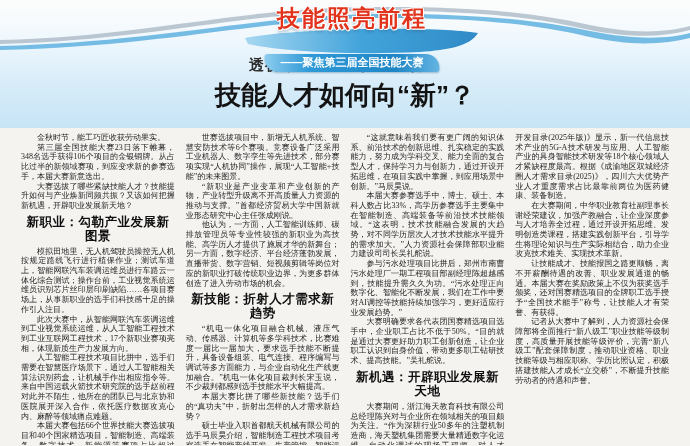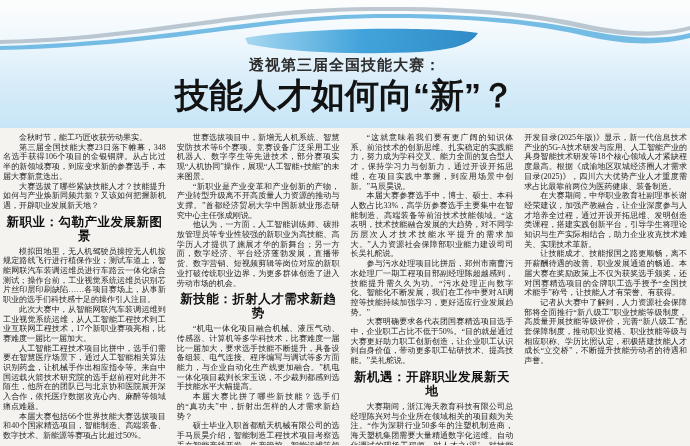--- a/index.html
+++ b/index.html
@@ -26,25 +26,25 @@
     background:linear-gradient(90deg,#8ecdee 0%,#2f9ad7 25%,#1f86c6 75%,#65b5e2 100%);
     border-radius:3px 14px 3px 14px;
     box-shadow:0 1px 2px rgba(30,80,120,.35);
   }
   .kicker {
     position:absolute; top:56px; width:100%; text-align:center;
     font-family:"Liberation Sans", sans-serif; font-size:15px; font-weight:bold; color:#2d2d2d; letter-spacing:1px;
   }
   .headline {
     position:absolute; top:72px; width:100%; text-align:center;
-    font-family:"Liberation Sans", sans-serif; font-size:34px; line-height:46px; font-weight:900; color:#131313; letter-spacing:0px;
+    font-family:"Liberation Sans", sans-serif; font-size:26px; line-height:46px; font-weight:900; color:#131313; letter-spacing:0px;
   }
   
   .columns {
-    display:flex; gap:11px; padding:5px 3px 0; height:312px; overflow:hidden;
+    display:flex; gap:11px; padding:5px 21px 0; height:312px; overflow:hidden;
   }
   .col { flex:1 1 0; min-width:0; font-size:8px; line-height:9.7px; text-align:justify; color:#1f1f1f; }
   .col p { margin:0; text-indent:2em; }
   .col p.noindent { text-indent:0; }
   .col h3 {
     margin:4px 0 4px; font-family:"Liberation Sans", sans-serif;
     font-size:12.5px; line-height:14px; font-weight:900; color:#0f0f0f; text-align:center; letter-spacing:0.5px;
   }
 </style>
 </head>
@@ -58,32 +58,36 @@
         <linearGradient id="gblue" x1="0" y1="0" x2="1" y2="0">
           <stop offset="0" stop-color="#9ed4f0"></stop>
           <stop offset="0.5" stop-color="#2f9ad7"></stop>
           <stop offset="1" stop-color="#1b7fc0"></stop>
         </linearGradient>
       </defs>
       <path d="M0,40 C150,36 235,8 370,7 C480,6 540,14 585,24 C630,34 665,33 690,26 L690,30 C660,38 625,38 580,28 C536,18 478,10 370,11 C240,12 155,40 0,44 Z" fill="#a7b6c1" opacity="0.75"></path>
       <path d="M0,46 C160,42 250,16 375,14 C485,13 545,22 590,31 C635,40 668,39 690,33 L690,38 C662,45 628,46 585,36 C540,26 482,17 375,18 C255,20 165,46 0,50 Z" fill="#5fb2e0" opacity="0.85"></path>
       <path d="M245,38 C300,28 430,26 478,33 C470,46 448,50 420,52 C360,55 285,52 248,44 Z" fill="url(#gblue)" opacity="0.9"></path>
     </svg>
+    <div class="banner-block">
+      <div class="banner-title">技能照亮前程</div><br>
+      <span class="banner-sub">——聚焦第三届全国技能大赛</span>
+    </div>
     <div class="kicker">透视第三届全国技能大赛：</div>
     <div class="headline">技能人才如何向“新”？</div>
   </div>
 
   <div class="columns">
       <div class="col">
         <p>金秋时节，能工巧匠收获劳动果实。</p>
         <p>第三届全国技能大赛23日落下帷幕，348名选手获得106个项目的金银铜牌。从占比过半的新领域赛项，到应变求新的参赛选手，本届大赛新意迭出。</p>
         <p>大赛选拔了哪些紧缺技能人才？技能提升如何与产业焕新同频共振？又该如何把握新机遇，开辟职业发展新天地？</p>
         <h3>新职业：勾勒产业发展新图景</h3>
         <p>模拟田地里，无人机驾驶员操控无人机按规定路线飞行进行植保作业；测试车道上，智能网联汽车装调运维员进行车路云一体化综合测试；操作台前，工业视觉系统运维员识别芯片丝印层印刷缺陷……各项目赛场上，从事新职业的选手们科技感十足的操作引人注目。</p>
-        <p>此次大赛中，从智能网联汽车装调运维到工业视觉系统运维，从人工智能工程技术到工业互联网工程技术，17个新职业赛项亮相，比赛难度一届比一届加大。</p>
+        <p>此次大赛中，从智能网联汽车装调运维到工业视觉系统运维，从人工智能工程技术到工业互联网工程技术，17个新职业赛项亮相，体现新质生产力发展方向。</p>
         <p>人工智能工程技术项目比拼中，选手们需要在智慧医疗场景下，通过人工智能相关算法识别药盒，让机械手作出相应指令等。来自中国运载火箭技术研究院的选手赵前程对此并不陌生，他所在的团队已与北京协和医院展开深入合作，依托医疗数据攻克心内、麻醉等领域痛点难题。</p>
         <p>本届大赛包括66个世界技能大赛选拔项目和40个国家精选项目，智能制造、高端装备、数字技术、新能源等赛项占比超过50%。</p>
       </div>
       <div class="col">
         <p>世赛选拔项目中，新增无人机系统、智慧安防技术等6个赛项。竞赛设备广泛采用工业机器人、数字孪生等先进技术，部分赛项实现“人机协同”操作，展现“人工智能+技能”的未来图景。</p>
         <p>“新职业是产业变革和产业创新的产物，产业转型升级离不开高质量人力资源的推动与支撑。”首都经济贸易大学中国新就业形态研究中心主任张成刚说。</p>
         <p>他认为，一方面，人工智能训练师、碳排放管理员等专业性较强的新职业为高技能、高学历人才提供了施展才华的新舞台；另一方面，数字经济、平台经济蓬勃发展，直播带货、数字营销、短视频剪辑等岗位对应的新职业打破传统职业边界，为更多群体创造了进入劳动市场的机会。</p>
         <h3>新技能：折射人才需求新趋势</h3>
         <p>“机电一体化项目融合机械、液压气动、传感器、计算机等多学科技术，比赛难度一届比一届加大，要求选手技能不断提升，具备设备组装、电气连接、程序编写与调试等多方面能力，与企业自动化生产线更加融合。”机电一体化项目裁判长宋玉说，不少裁判都感到选手技能水平大幅提高。</p>
         <p>本届大赛比拼了哪些新技能？选手们的“真功夫”中，折射出怎样的人才需求新趋势？</p>

